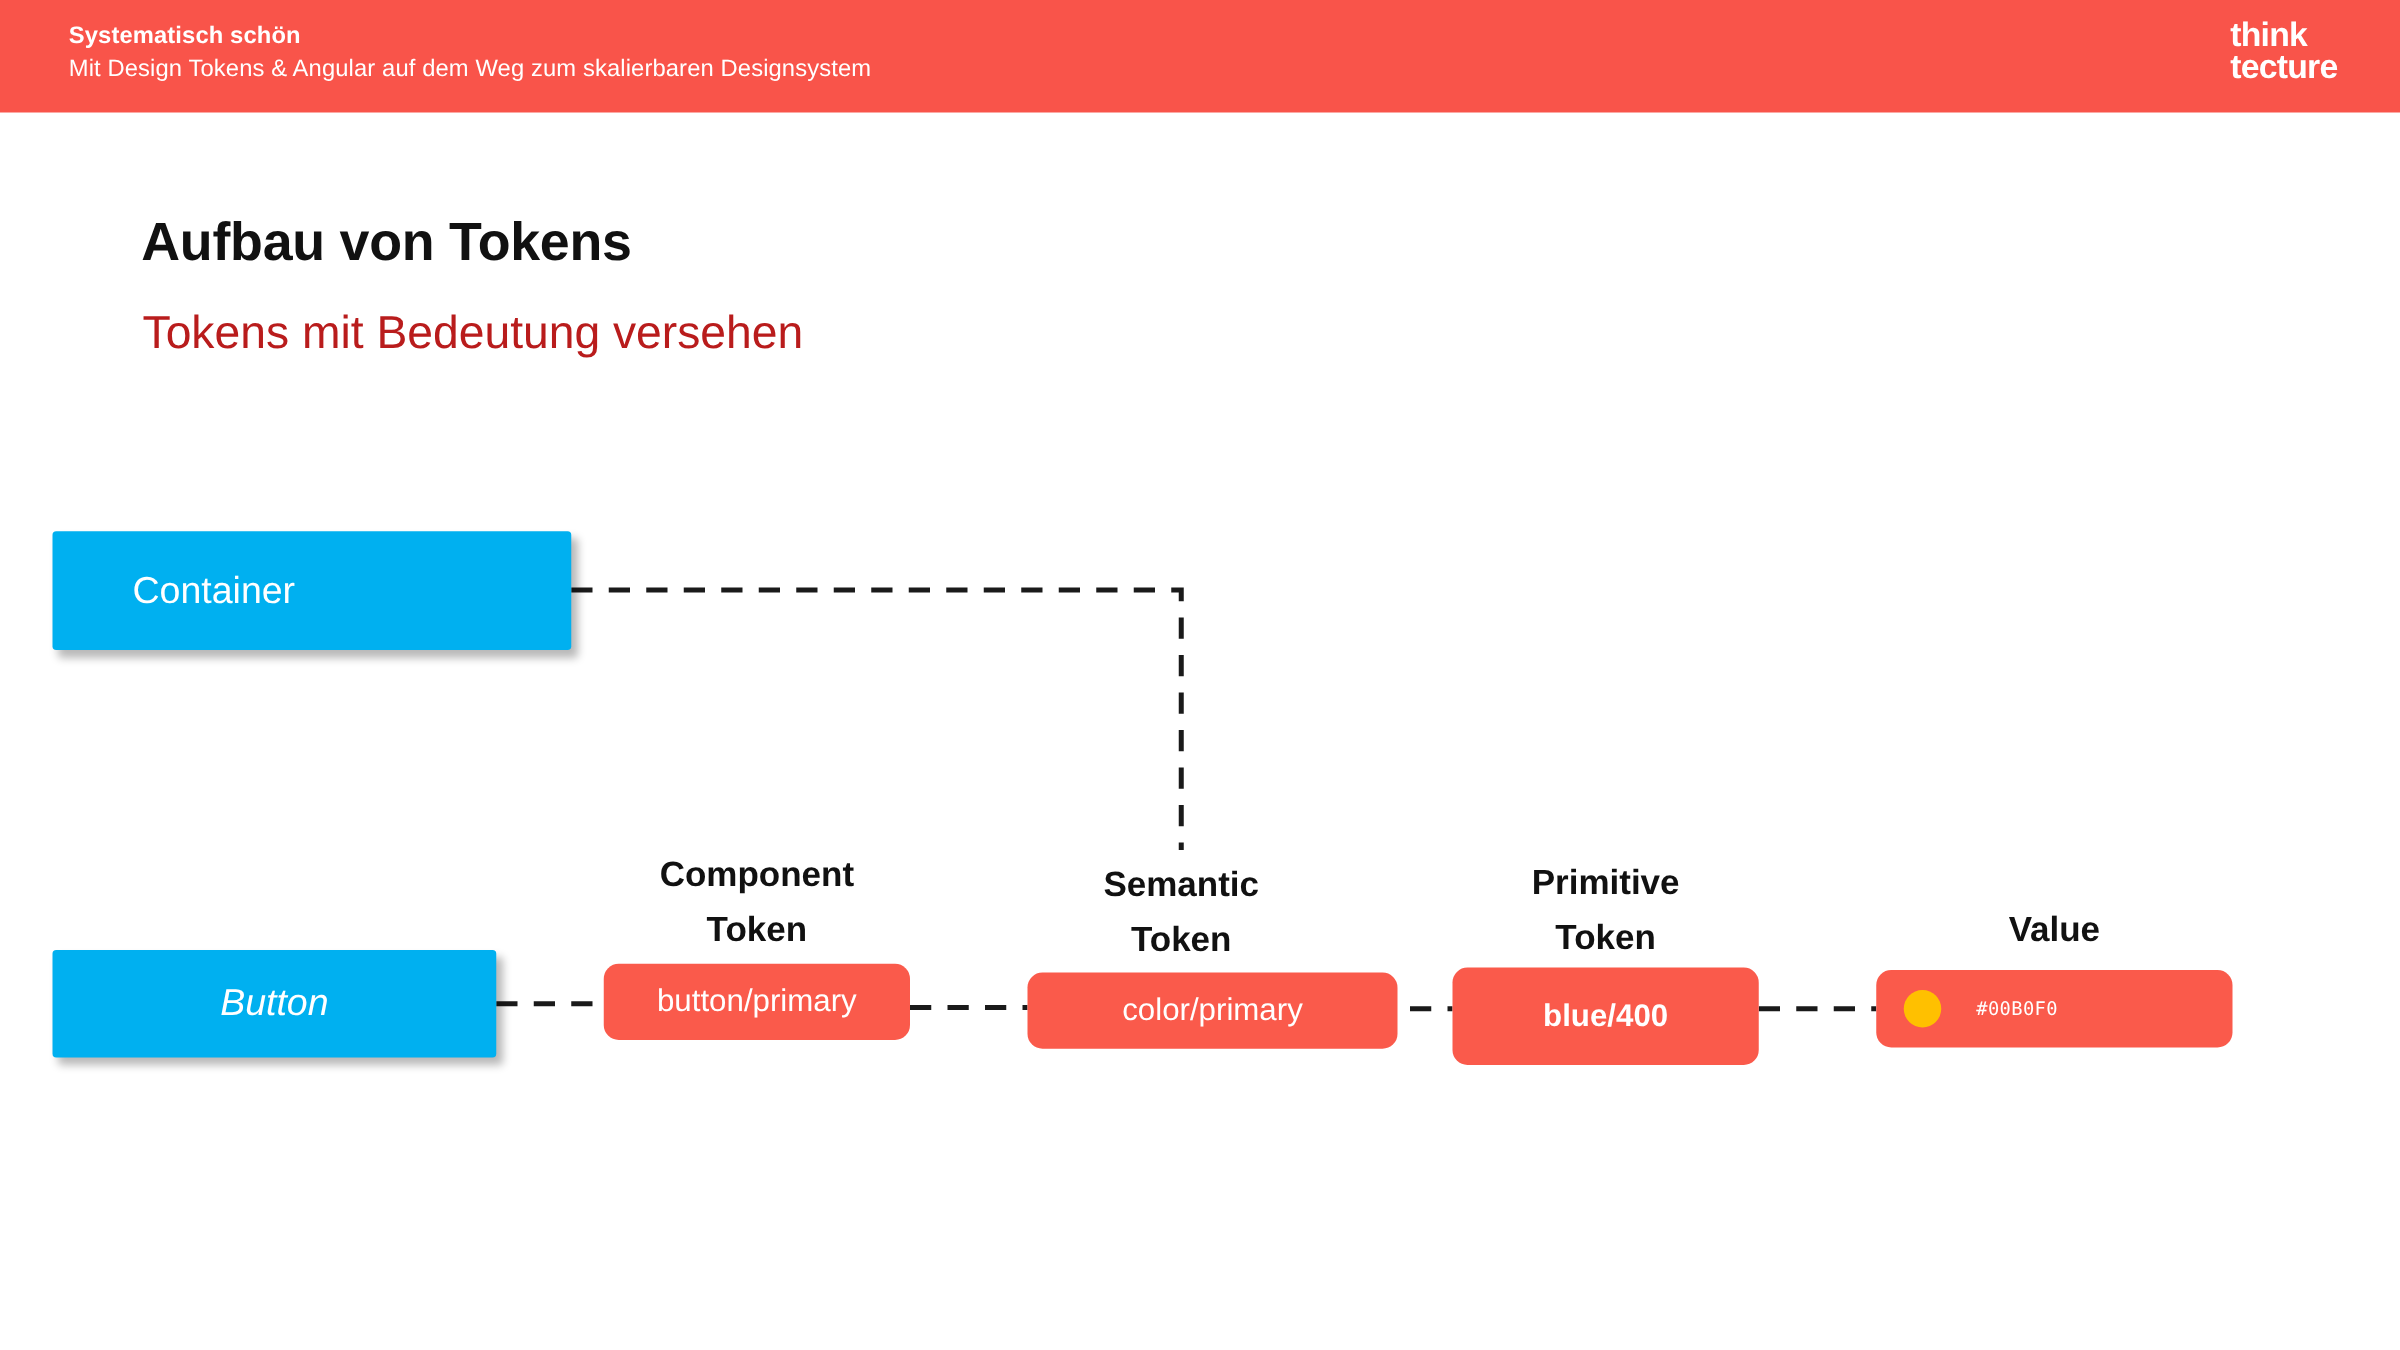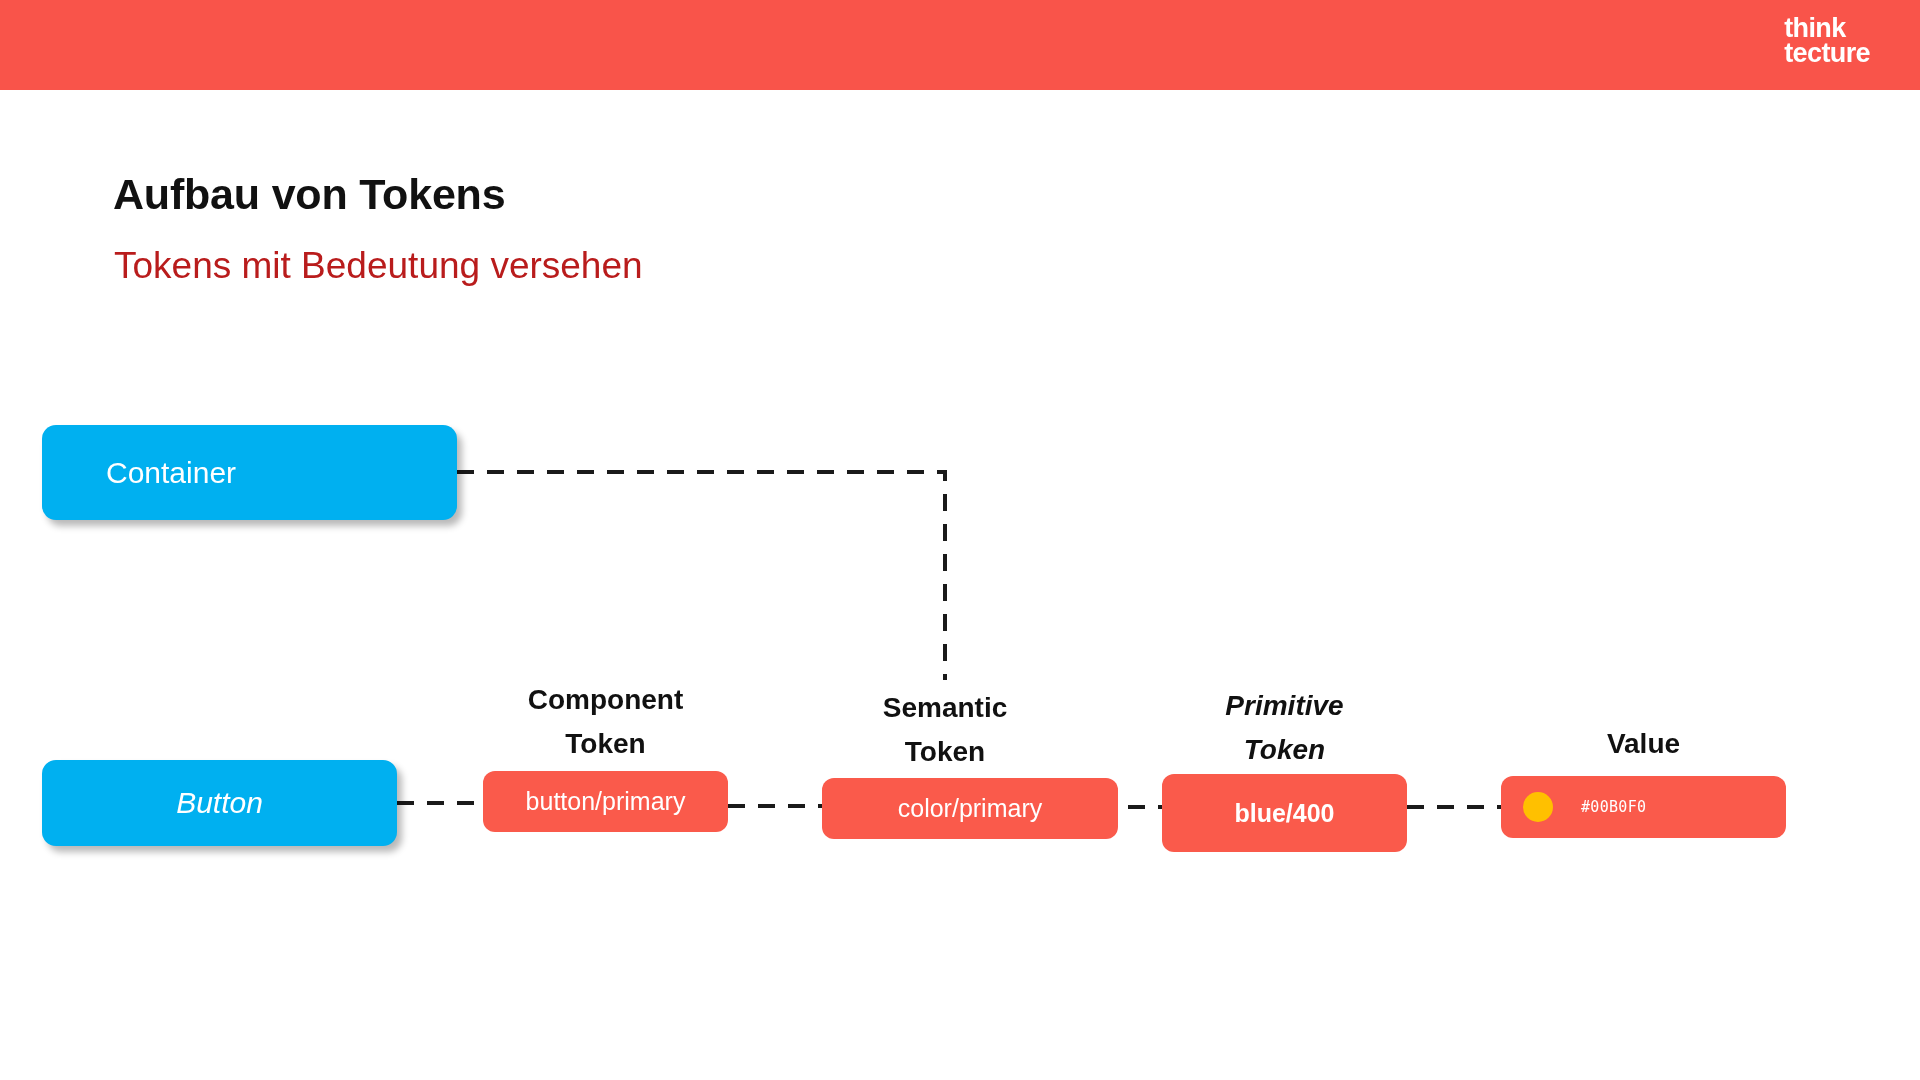--- a/index.html
+++ b/index.html
@@ -98,21 +98,21 @@
     top: 0;
     width: 1920px;
     height: 1080px;
     pointer-events: none;
   }
 
   
   .blue-box {
     position: absolute;
     background: #00B0F0;
-    border-radius: 14px;
+    border-radius: 3px;
     box-shadow: 5px 6px 7px rgba(0, 0, 0, 0.28);
     color: #ffffff;
     font-size: 30px;
     font-weight: normal;
     display: flex;
     align-items: center;
     box-sizing: border-box;
   }
   .blue-box.container-box {
     left: 42px;
@@ -171,27 +171,31 @@
     position: absolute;
     font-size: 28px;
     font-weight: bold;
     color: #111111;
     text-align: center;
     line-height: 44px;
     white-space: pre-line;
   }
   .stage-caption.s1 { left: 483px; top: 678px; width: 245px; }
   .stage-caption.s2 { left: 822px; top: 686px; width: 246px; }
-  .stage-caption.s3 { left: 1162px; top: 684px; width: 245px; font-style: italic; }
+  .stage-caption.s3 { left: 1162px; top: 684px; width: 245px; }
   .stage-caption.s4 { left: 1501px; top: 722px; width: 285px; }
 </style>
 </head>
 <body>
 
 <div class="header-bar">
+  <div class="header-titles">
+    <div class="header-title">Systematisch schön</div>
+    <div class="header-subtitle">Mit Design Tokens &amp; Angular auf dem Weg zum skalierbaren Designsystem</div>
+  </div>
   <div class="logo">
     <span class="logo-line">think</span>
     <span class="logo-line">tecture</span>
   </div>
 </div>
 
 <div class="slide-title">Aufbau von Tokens</div>
 <div class="slide-subtitle">Tokens mit Bedeutung versehen</div>
 
 <div class="diagram">

